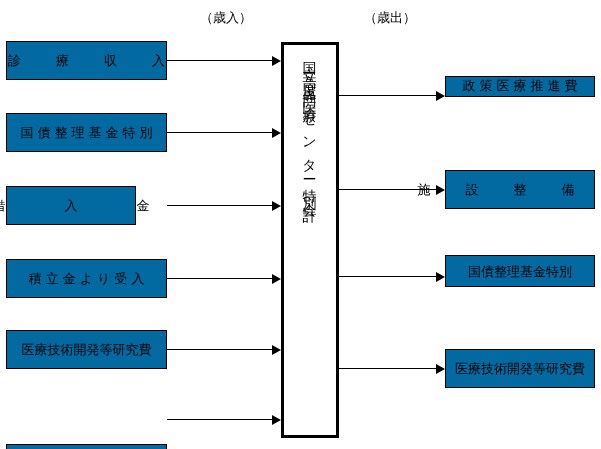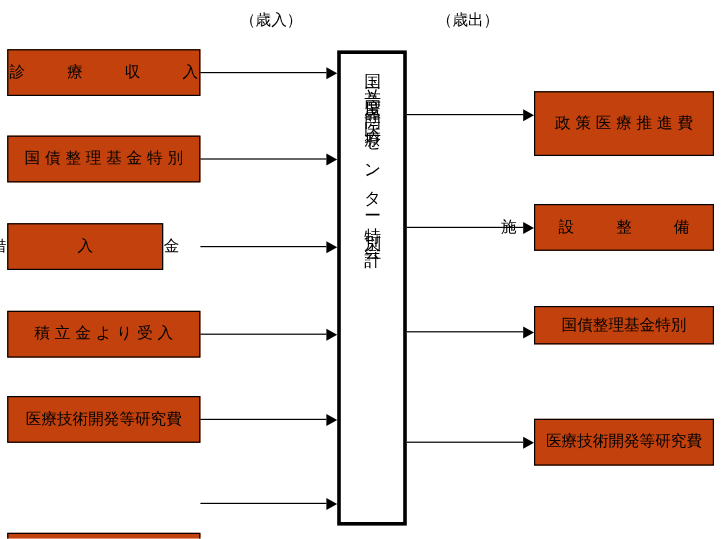--- a/index.html
+++ b/index.html
@@ -24,21 +24,21 @@
     line-height: 16px;
     white-space: nowrap;
     letter-spacing: 0px;
   }
 
   
   .box {
     position: absolute;
     box-sizing: border-box;
     border: 1px solid #000000;
-    background: #c2410c;
+    background: #0369a1;
     display: flex;
     align-items: center;
     justify-content: center;
   }
   .box-label {
     font-size: 13px;
     line-height: 15px;
     white-space: nowrap;
     text-align: center;
   }
@@ -115,21 +115,21 @@
   </div>
 
   <div class="box" style="left:6px; top:400px; width:161px; height:39px;margin-top:44px;">
     <span class="box-label track-wide">雑　　収　　入</span>
   </div>
 
   <div id="center-box" style="left:281px; top:42px; width:58px; height:396px;">
     <span class="vlabel">国立高度専門医療センター特別会計</span>
   </div>
 
-  <div class="box" style="left:445px; top:76px; width:150px; height:54px;font-family:Liberation Mono, monospace;">
+  <div class="box" style="left:445px; top:76px; width:150px; height:21px;font-family:Liberation Mono, monospace;">
     <span class="box-label track-mid">政策医療推進費</span>
   </div>
 
   <div class="box" style="left:445px; top:170px; width:150px; height:39px;">
     <span class="box-label track-wide">施　設　整　備　費</span>
   </div>
 
   <div class="box two-line" style="left:445px; top:255px; width:150px; height:32px;align-items:center;">
     <span class="box-label track-tight">国債整理基金特別</span>
   </div>

